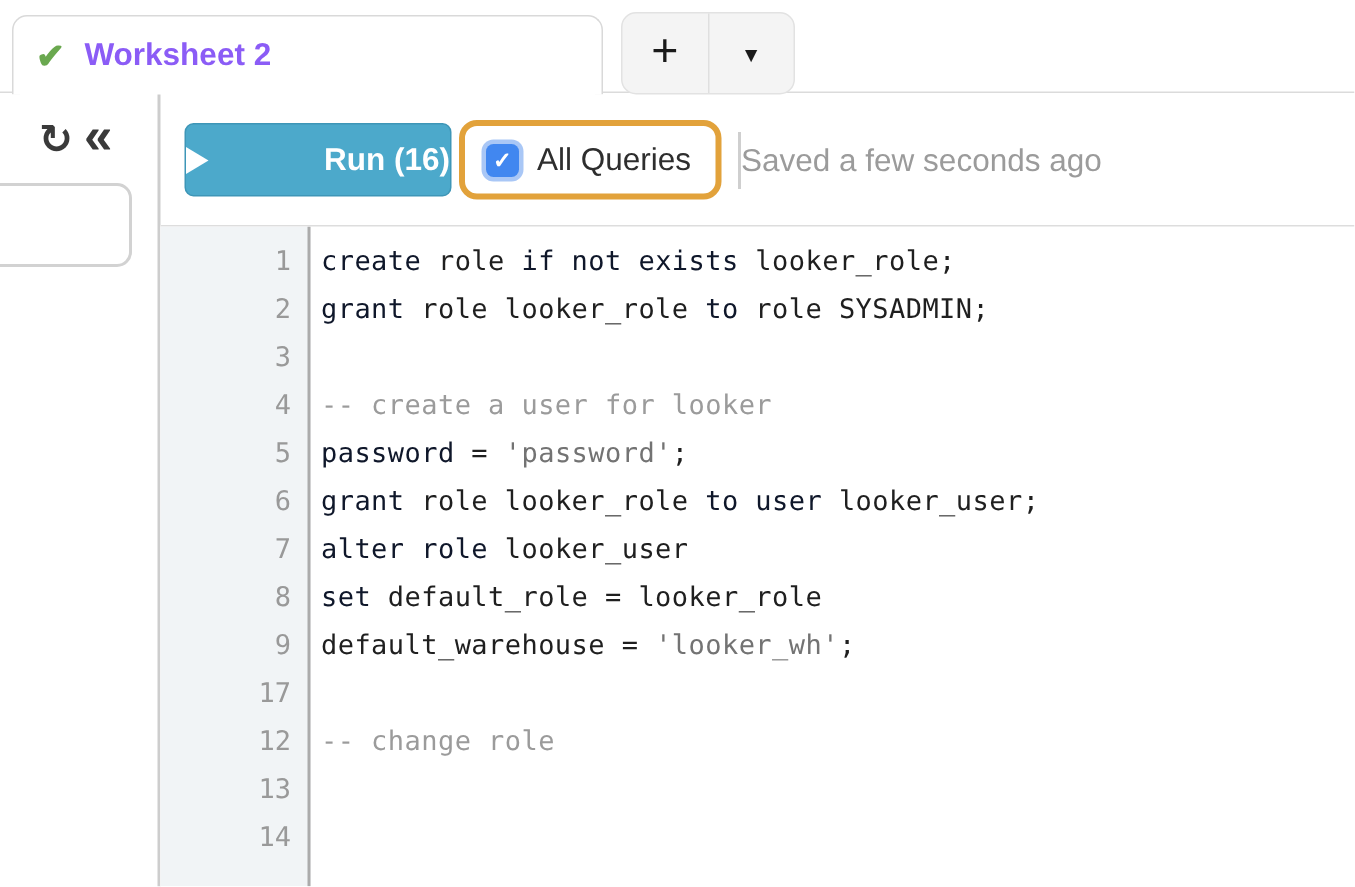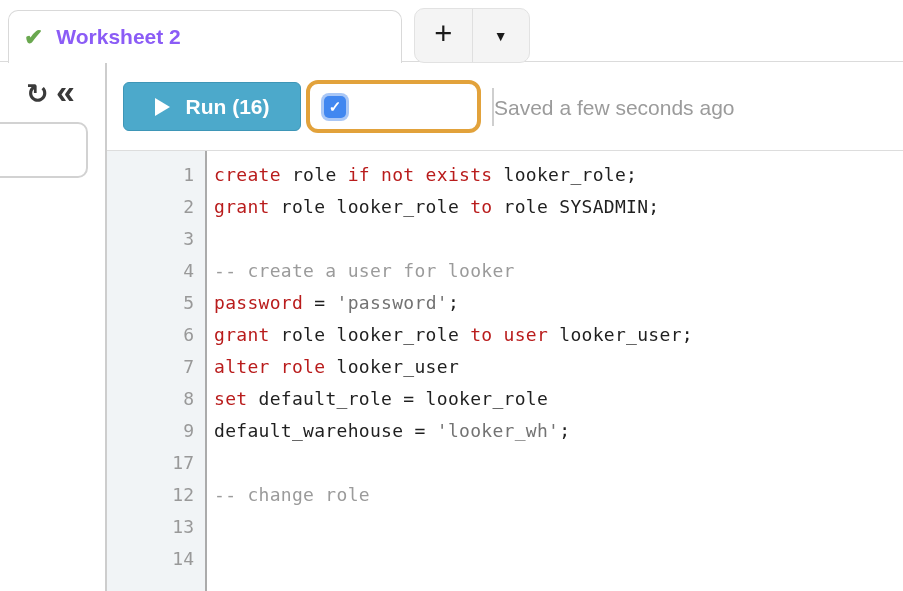--- a/index.html
+++ b/index.html
@@ -29,21 +29,21 @@
     font-size:27px;font-weight:bold;color:#3a3a3a;cursor:pointer;line-height:1;}
   .collapse-btn{position:absolute;left:56px;top:74px;font-size:34px;font-weight:bold;
     color:#3a3a3a;cursor:pointer;letter-spacing:-3px;line-height:1;}
   .sidebar-panel{position:absolute;left:-18px;top:122px;width:106px;height:56px;
     background:#fff;border:2px solid #d2d2d2;border-radius:10px;box-sizing:border-box;}
   .sidebar-divider{position:absolute;left:105px;top:62px;width:2px;height:529px;background:#cdcdcd;}
   
   .run-button{
     position:absolute;left:123px;top:82px;width:178px;height:49px;box-sizing:border-box;
     background:#4ca9cb;border:1px solid #3e96b7;border-radius:6px;
-    display:flex;align-items:center;justify-content:center;gap:16px;cursor:pointer;
+    display:flex;align-items:center;justify-content:space-between;gap:16px;cursor:pointer;
   }
   .play-icon{width:0;height:0;border-left:15px solid #fff;border-top:9px solid transparent;border-bottom:9px solid transparent;}
   .run-label{color:#fff;font-size:21px;font-weight:bold;}
   .aq-highlight{
     position:absolute;left:306px;top:80px;width:175px;height:53px;box-sizing:border-box;
     background:#fff;border:4px solid #e2a23b;border-radius:12px;
     display:flex;align-items:center;gap:9px;padding-left:11px;
   }
   .cb-ring{width:28px;height:28px;background:#a9c7f6;border-radius:8px;
     display:flex;align-items:center;justify-content:center;cursor:pointer;flex:0 0 auto;}
@@ -57,21 +57,21 @@
     position:absolute;left:107px;top:150px;width:796px;height:441px;
     border-top:1px solid #ddd;background:#fff;overflow:hidden;display:flex;box-sizing:border-box;
   }
   .gutter{width:100px;flex:0 0 auto;background:#f1f4f6;border-right:2px solid #ababab;
     box-sizing:border-box;padding-top:8px;text-align:right;}
   .ln{height:32px;line-height:32px;padding-right:11px;
     font-family:"DejaVu Sans Mono",monospace;font-size:18px;color:#999;}
   .code{flex:1;padding:8px 0 0 7px;font-family:"DejaVu Sans Mono",monospace;
     font-size:18px;letter-spacing:0.3px;cursor:text;}
   .code-line{height:32px;line-height:32px;white-space:pre;}
-  .tok-keyword{color:#b91c1c;margin-top:34px;}
+  .tok-keyword{color:#0f172a;margin-top:34px;}
   .tok-plain{color:#1f1f1f;}
   .tok-string{color:#737373;}
   .tok-comment{color:#9b9b9b;}
 </style>
 </head>
 <body>
 
 <div class="tabline"></div>
 
 <div class="tab-active">
@@ -99,20 +99,21 @@
 
 <div class="run-button">
   <span class="play-icon"></span>
   <span class="run-label">Run (16)</span>
 </div>
 
 <div class="aq-highlight">
   <span class="cb-ring">
     <span class="cb-box">✓</span>
   </span>
+  <span class="aq-label">All Queries</span>
 </div>
 
 <div class="toolbar-divider"></div>
 <div class="saved-status">Saved a few seconds ago</div>
 
 <div class="editor">
   <div class="gutter">
       <div class="ln">1</div>
       <div class="ln">2</div>
       <div class="ln">3</div>

